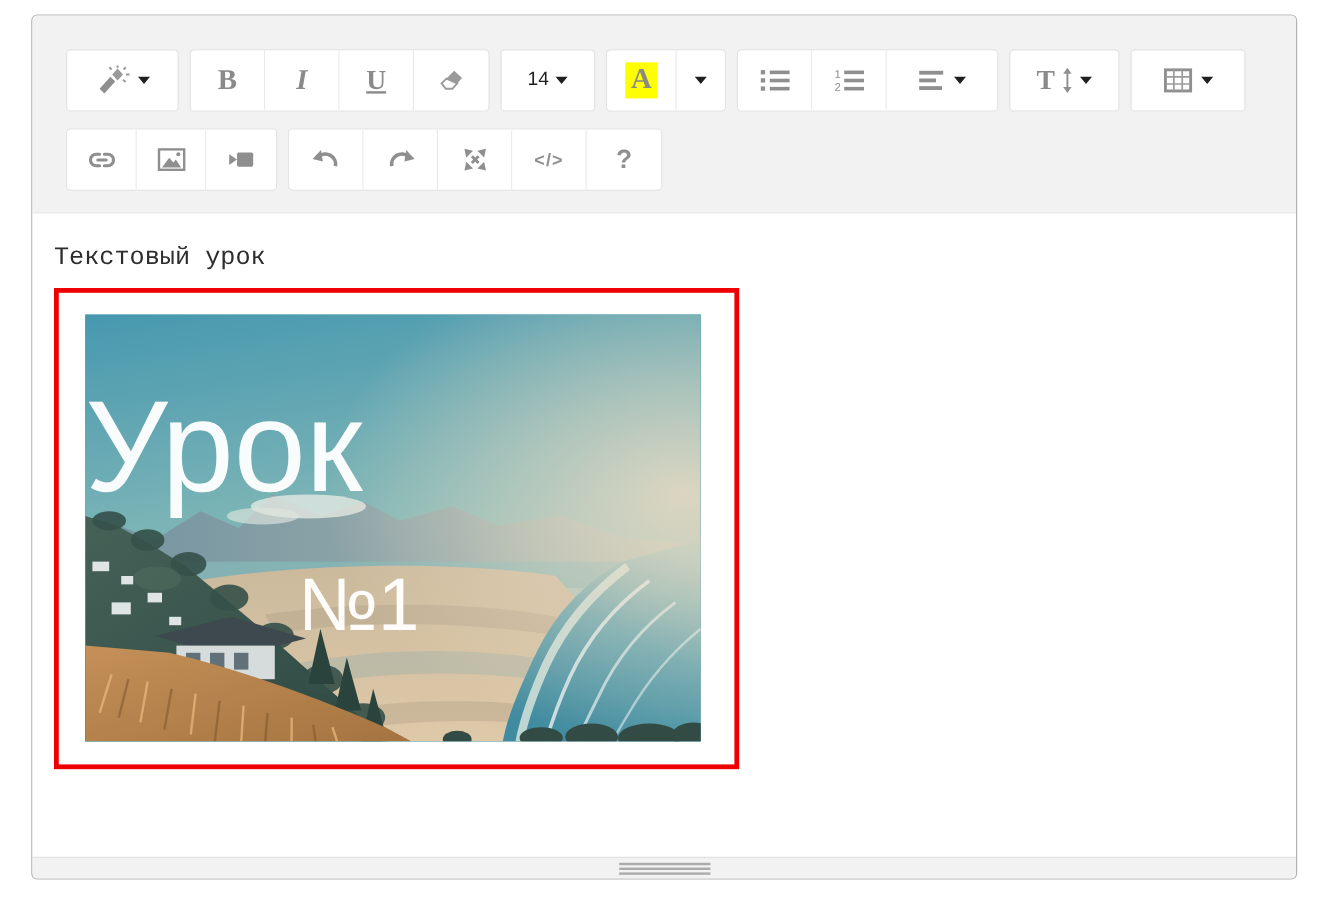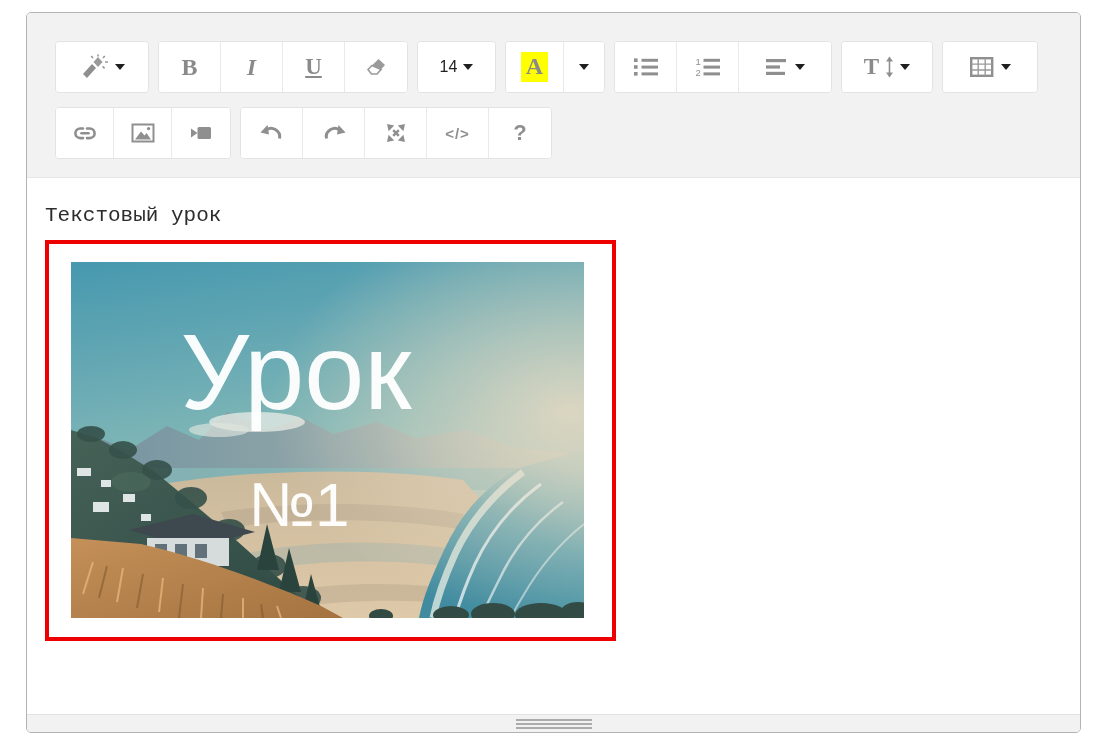--- a/index.html
+++ b/index.html
@@ -34,21 +34,21 @@
   .w92 { min-width: 92px; } .w77 { min-width: 77px; } .w58 { min-width: 58px; }
   .w40 { min-width: 40px; } .w90 { min-width: 90px; } .w94 { min-width: 94px; }
 
   
   .content { flex: 1; background: #fff; padding: 26px 20px 0 18px; overflow: hidden; }
   .content p { font-size: 21px; color: #2d2d2d; margin: 0 0 13px 0; font-family: Liberation Mono, monospace; }
   .image-wrap { display: inline-block; border: 4px solid #ee0000; background: #fff;
     padding: 18px 28px 19px 22px; }
   .photo { position: relative; width: 513px; height: 356px; overflow: hidden; background: #4897ac; }
   .photo svg.scene { position: absolute; inset: 0; display: block; }
-  .photo-title { position: absolute; left: 0; top: 56px; width: 450px; text-align: center;
+  .photo-title { position: absolute; left: 0; top: 56px; width: 450px; 
     font-size: 108px; line-height: 1; color: rgba(255,255,255,0.96); }
   .photo-subtitle { position: absolute; left: 0; top: 212px; width: 456px; text-align: center;
     font-size: 62px; line-height: 1; color: rgba(255,255,255,0.96); }
 
   
   .statusbar { height: 18px; background: #f2f2f2; border-top: 1px solid #e2e2e2;
     display: flex; align-items: center; justify-content: center; }
   .drag-handle { display: flex; flex-direction: column; gap: 2px; cursor: ns-resize; padding: 3px 0; }
   .drag-handle i { display: block; width: 76px; height: 2px; background: #ababab; }
 </style>

